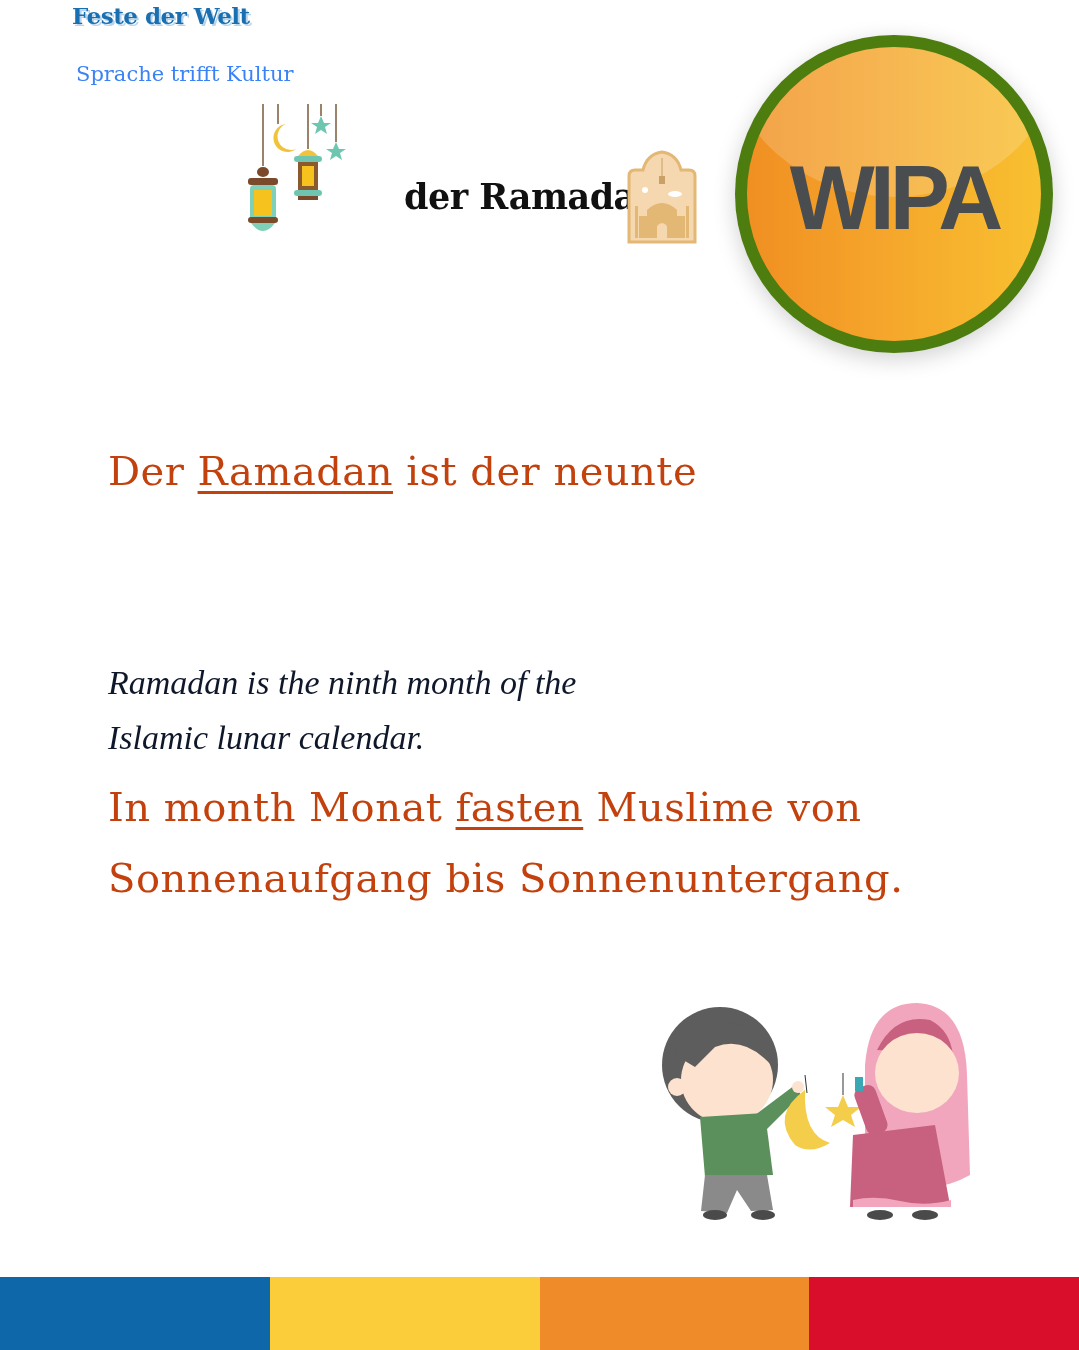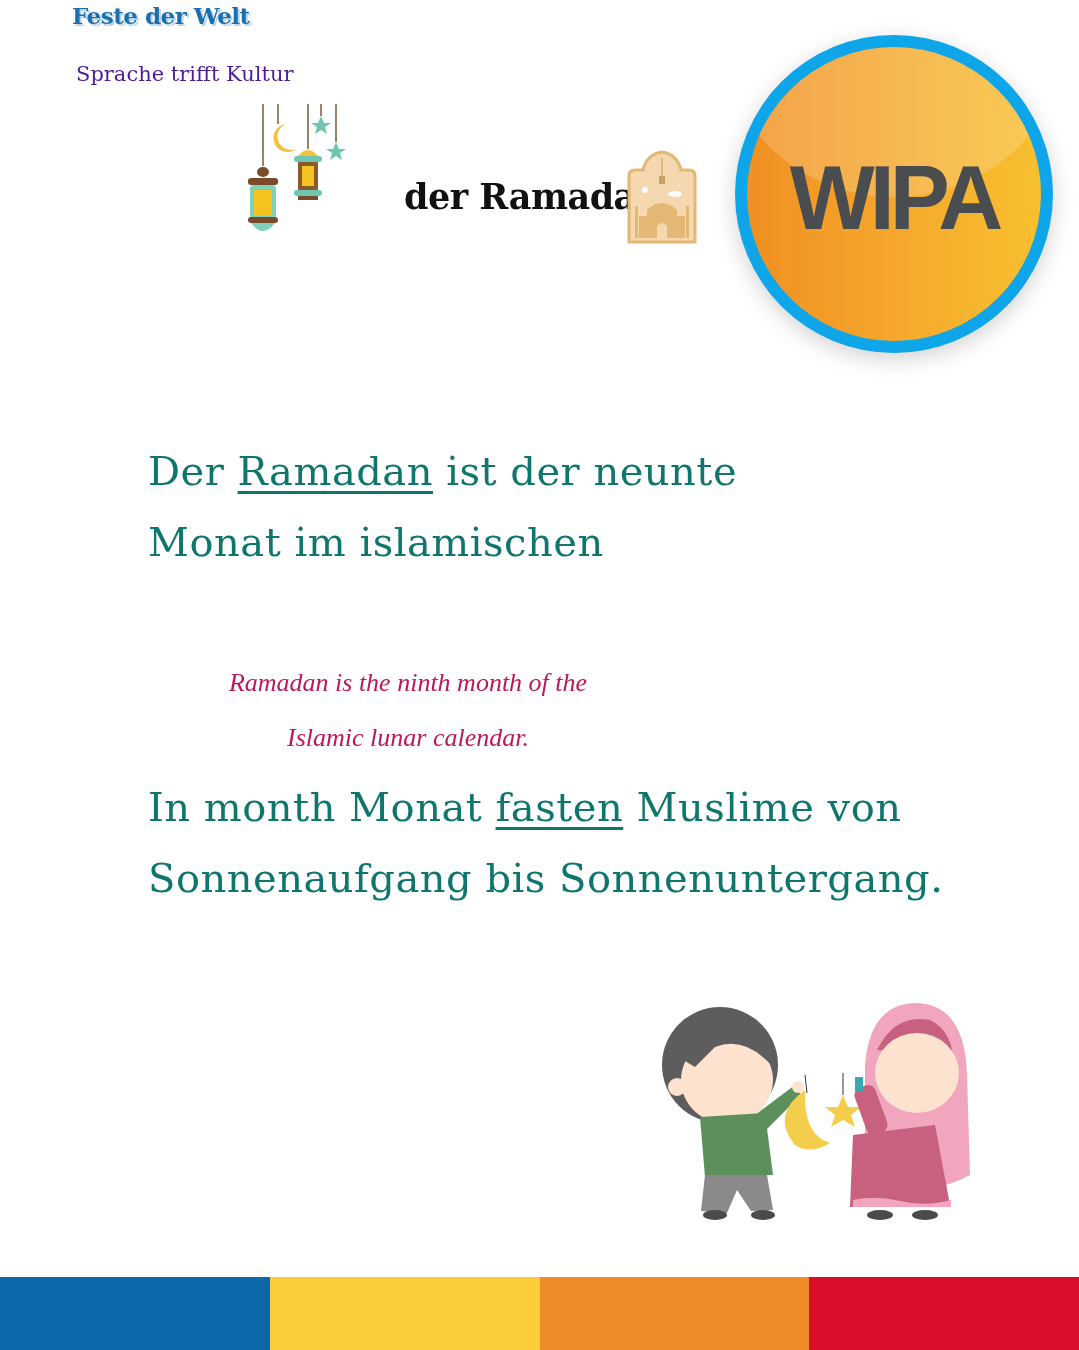--- a/index.html
+++ b/index.html
@@ -13,63 +13,63 @@
 
   
   .brand-title {
     left: 72px; top: 2px;
     font-family: "DejaVu Serif", serif; font-weight: bold;
     font-size: 23px; color: #1a6fb0; letter-spacing: -0.5px;
     text-shadow: 2px 2px 0 #b9d4ea;
   }
   .brand-sub {
     left: 76px; top: 62px;
-    font-family: "DejaVu Serif", serif; font-size: 21px; color: #4c1d95;
+    font-family: "DejaVu Serif", serif; font-size: 21px; color: #3b82f6;
   }
 
   
   .lanterns { left: 236px; top: 104px; width: 115px; height: 135px; }
   .ramadan-title {
     left: 358px; top: 176px;
     font-family: "DejaVu Serif", serif; font-weight: bold;
     font-size: 35px; color: #111; letter-spacing: -0.5px; margin-left: 46px;
   }
   .mosque { left: 625px; top: 150px; width: 74px; height: 96px; }
 
   
   .logo-wrap {
     left: 735px; top: 35px; width: 318px; height: 318px; border-radius: 50%;
-    background: #0ea5e9;
+    background: #4d7c0f;
     box-shadow: 0 6px 22px rgba(0,0,0,0.18);
   }
   .logo-disc {
     position: absolute; left: 12px; top: 12px; width: 294px; height: 294px; border-radius: 50%;
     background: linear-gradient(90deg, #f08f22 0%, #f5a52b 45%, #f8c030 100%);
     overflow: hidden;
   }
   .logo-gloss {
     position: absolute; left: -20px; top: -150px; width: 334px; height: 300px; border-radius: 50%;
     background: rgba(255,255,255,0.18);
   }
   .logo-text {
     position: absolute; left: 0; right: 0; top: 100px; text-align: center;
     font-family: "Liberation Sans", sans-serif; font-weight: bold;
     font-size: 90px; letter-spacing: -5px; color: #4a4d4f;
   }
 
   
   .de-text {
     font-family: "DejaVu Serif", serif; font-size: 40px; line-height: 71px;
-    color: #0f766e; letter-spacing: 0.5px; margin-left: 40px;
+    color: #c2410c; letter-spacing: 0.5px;
   }
   .de-1 { left: 108px; top: 436px; width: 680px; }
   .de-2 { left: 108px; top: 772px; width: 900px; }
   .en-text {
     font-family: "Liberation Serif", serif; font-style: italic;
-    font-size: 26px; line-height: 55px; color: #be185d; text-align: center;
+    font-size: 34px; line-height: 55px; color: #0f172a;
   }
   .en-1 { left: 108px; top: 655px; width: 600px; }
   .en-2 { left: 106px; top: 916px; width: 600px; }
   .ul { text-decoration: underline; text-decoration-thickness: 3px; text-underline-offset: 6px; }
   .line { display: block; white-space: nowrap; }
 
   
   .kids { left: 655px; top: 995px; width: 330px; height: 230px; }
 
   
@@ -131,21 +131,20 @@
   <div class="logo-disc">
     <div class="logo-gloss"></div>
     <div class="logo-text">WIPA</div>
   </div>
 </div>
 
 <div class="abs de-text de-1">
   <span class="line">
     <span>Der </span><span class="ul">Ramadan</span><span> ist der neunte</span>
   </span>
-  <span class="line">Monat im islamischen</span>
 </div>
 
 <div class="abs en-text en-1">
   <span class="line">Ramadan is the ninth month of the</span>
   <span class="line">Islamic lunar calendar.</span>
 </div>
 
 <div class="abs de-text de-2">
   <span class="line">
     <span>In month Monat </span><span class="ul">fasten</span><span> Muslime von</span>

